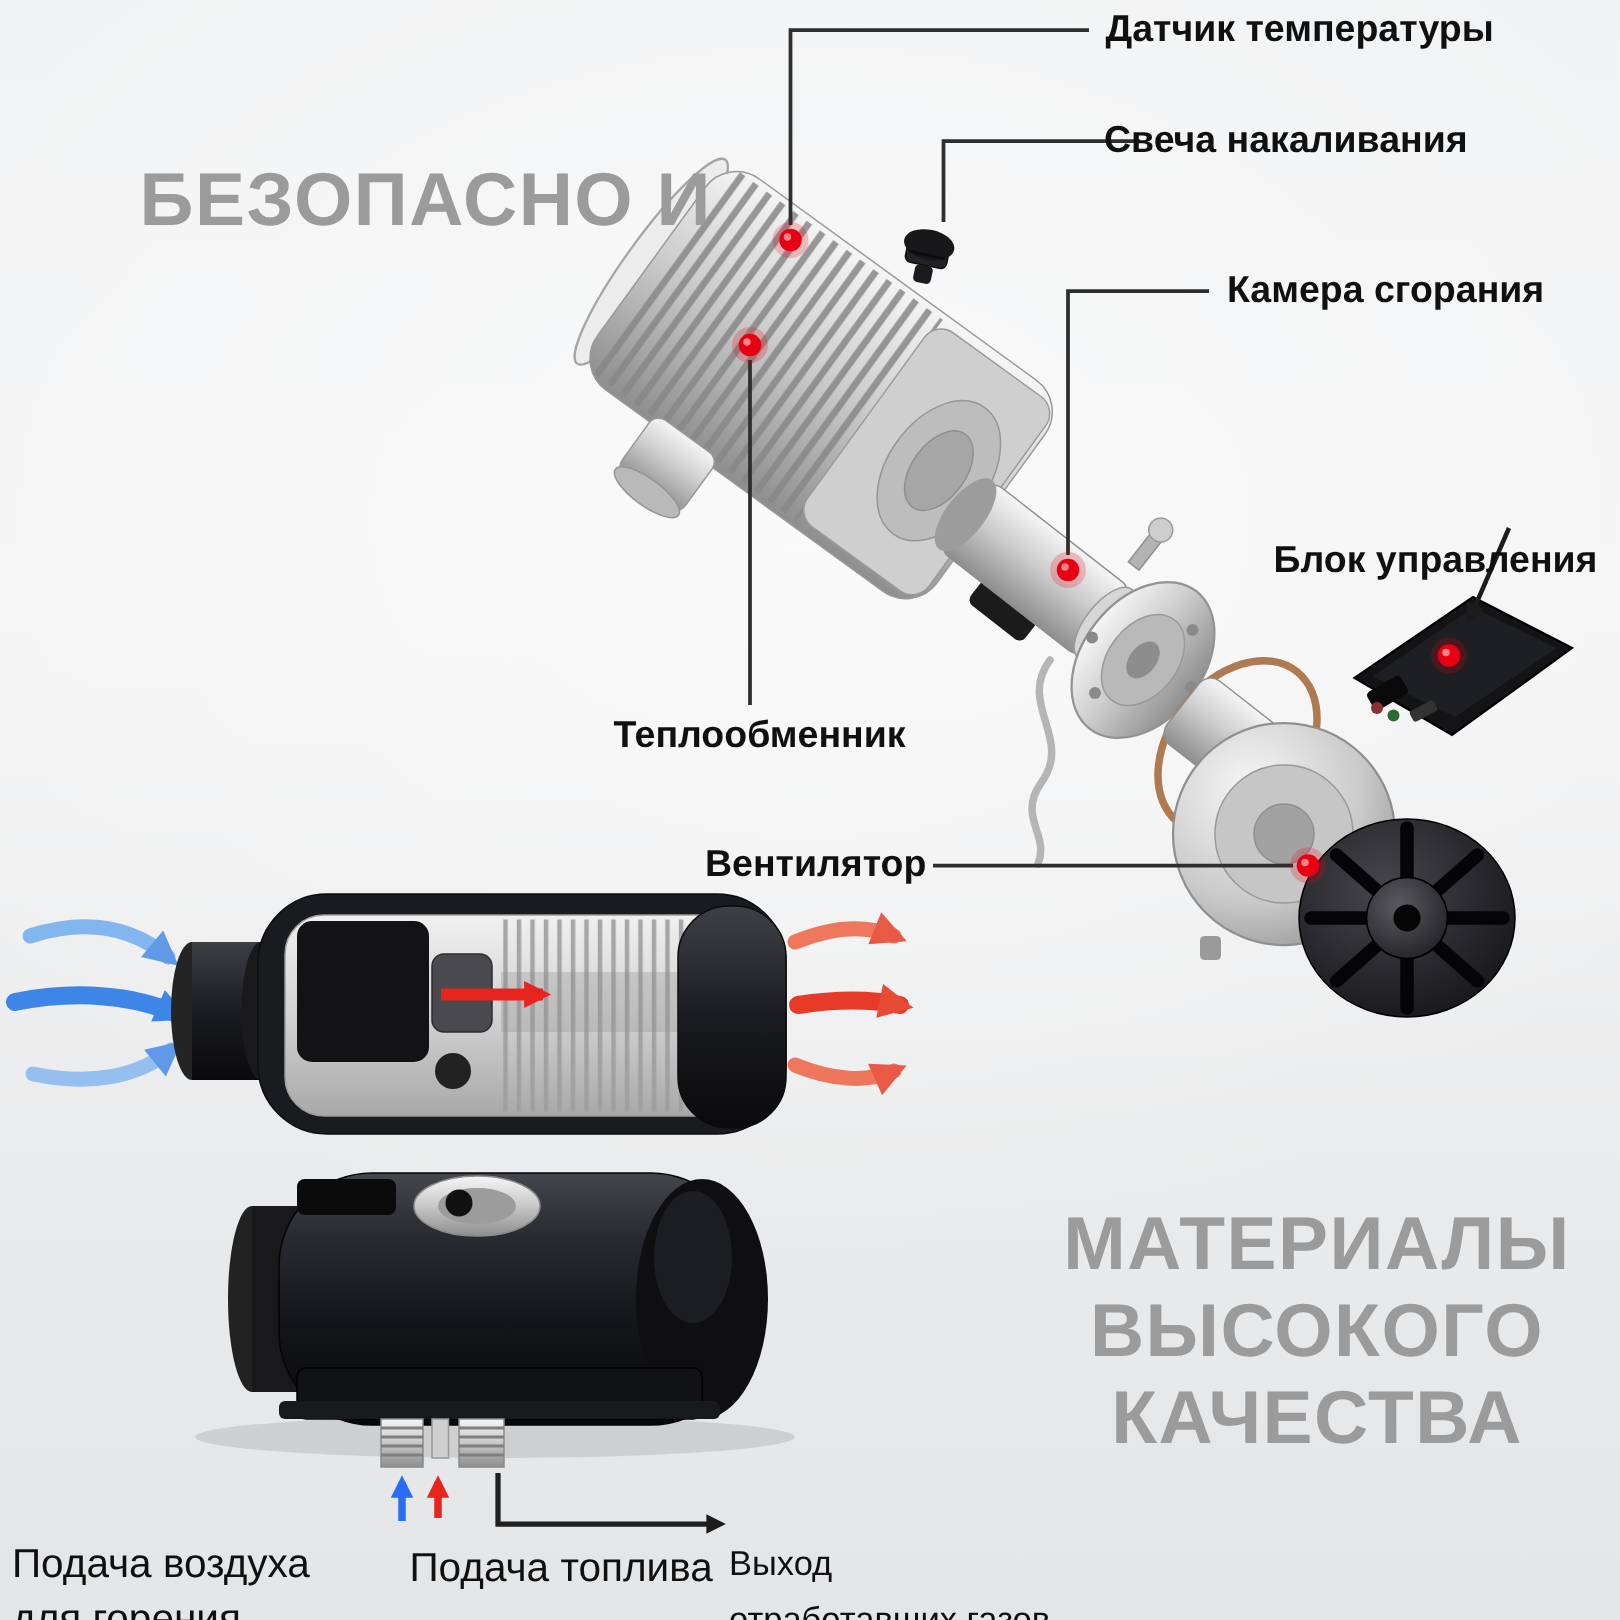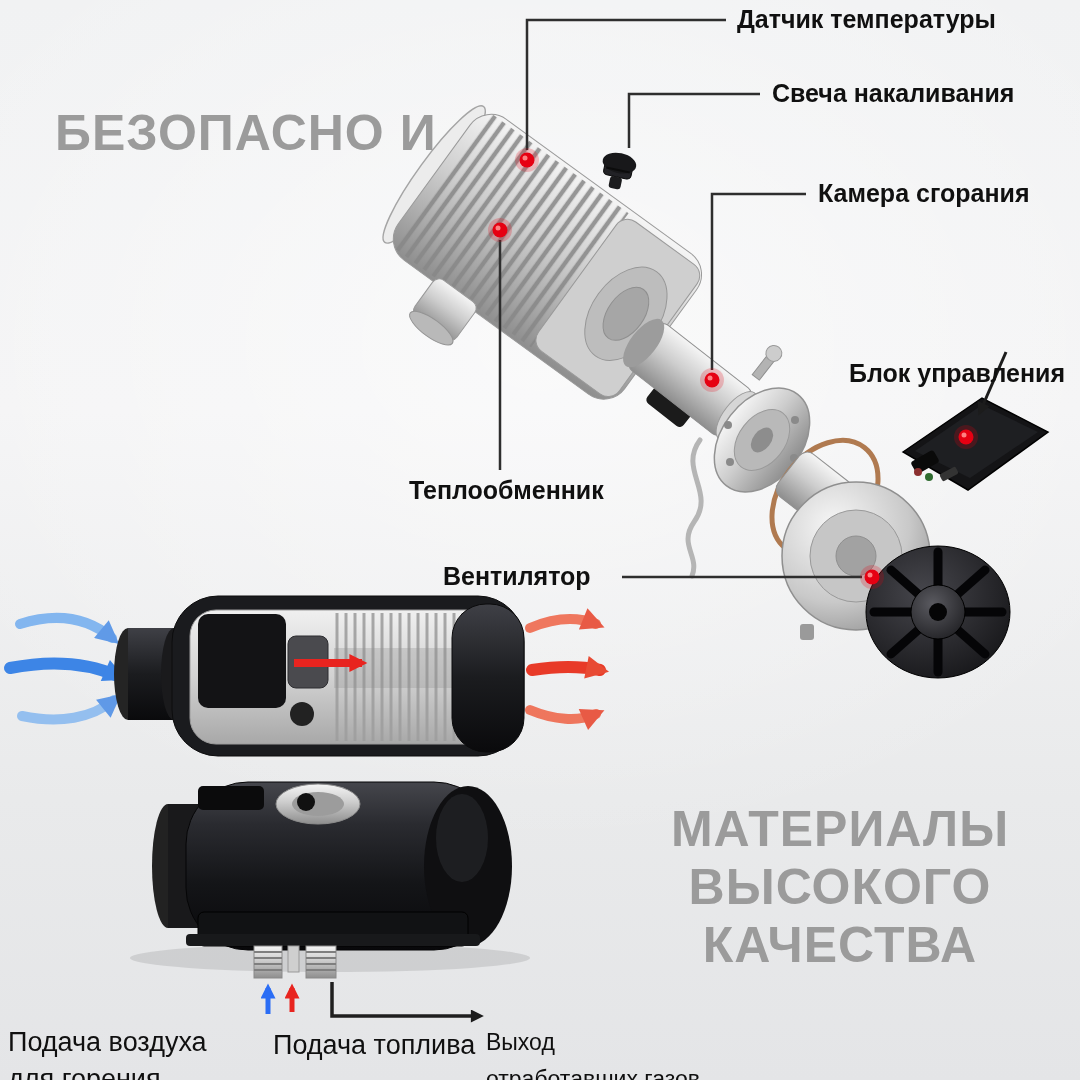--- a/index.html
+++ b/index.html
@@ -7,21 +7,21 @@
   body { font-family:"Liberation Sans","DejaVu Sans",sans-serif; background:#d8d8d8; }
   .canvas {
     position:relative; width:1080px; height:1080px; overflow:hidden;
     background:
       radial-gradient(90% 65% at 50% 32%, rgba(255,255,255,.55), rgba(255,255,255,0) 72%),
       linear-gradient(180deg,#f1f2f3 0%,#f4f4f5 38%,#e9eaeb 74%,#e4e5e7 100%);
   }
   svg.art { position:absolute; left:0; top:0; }
   .heading {
     position:absolute; font-weight:800; font-size:50px; line-height:58px;
-    color:#9b9b9b; letter-spacing:1px; white-space:nowrap;
+    color:#9b9b9b; letter-spacing:1px; white-space:nowrap;margin-left:38px;
   }
   .heading.right { width:400px; text-align:center; }
   .callout {
     position:absolute; font-size:25px; font-weight:700; color:#101010; white-space:nowrap;
   }
   .flow-label {
     position:absolute; font-size:27px; font-weight:500; color:#101010;
     line-height:37px; white-space:nowrap;
   }
   .flow-label-sm { font-size:23px; }
@@ -280,25 +280,25 @@
     <div>БЕЗОПАСНО И</div>
   </div>
 
   <div class="heading right" style="left:640px; top:800px;">
     <div>МАТЕРИАЛЫ</div>
     <div>ВЫСОКОГО</div>
     <div>КАЧЕСТВА</div>
   </div>
 
   <div class="callout" style="left:737px; top:5px;">Датчик температуры</div>
-  <div class="callout" style="left:772px; top:79px;">Свеча накаливания</div>
+  <div class="callout" style="left:736px; top:79px;">Свеча накаливания</div>
   <div class="callout" style="left:818px; top:179px;">Камера сгорания</div>
   <div class="callout" style="left:849px; top:316px;margin-top:43px;">Блок управления</div>
   <div class="callout" style="left:409px; top:476px;text-align:center;">Теплообменник</div>
-  <div class="callout" style="left:443px; top:562px;">Вентилятор</div>
+  <div class="callout" style="left:470px; top:562px;">Вентилятор</div>
 
   <div class="flow-label" style="left:8px; top:1024px;">
     <div>Подача воздуха</div>
     <div>для горения</div>
   </div>
   <div class="flow-label" style="left:236px; top:1027px;margin-left:37px;">Подача топлива</div>
   <div class="flow-label flow-label-sm" style="left:486px; top:1024px;">
     <div>Выход</div>
     <div>отработавших газов</div>
   </div>

